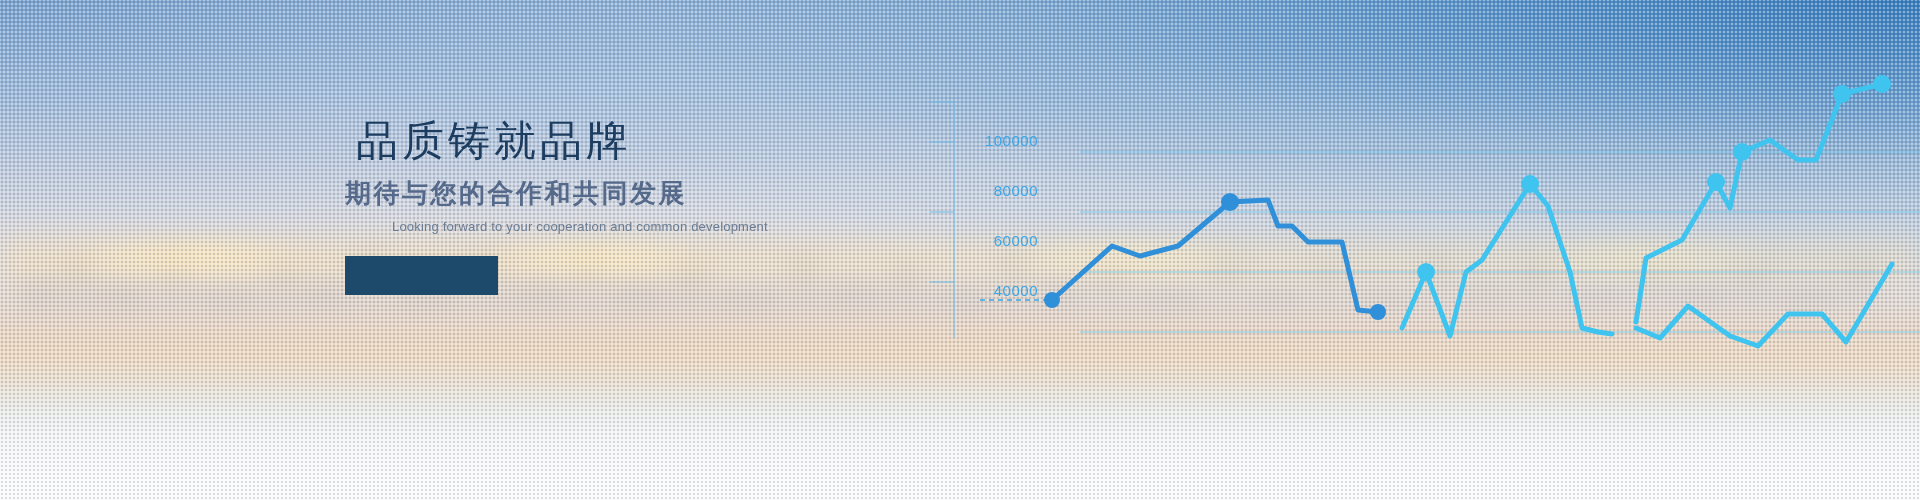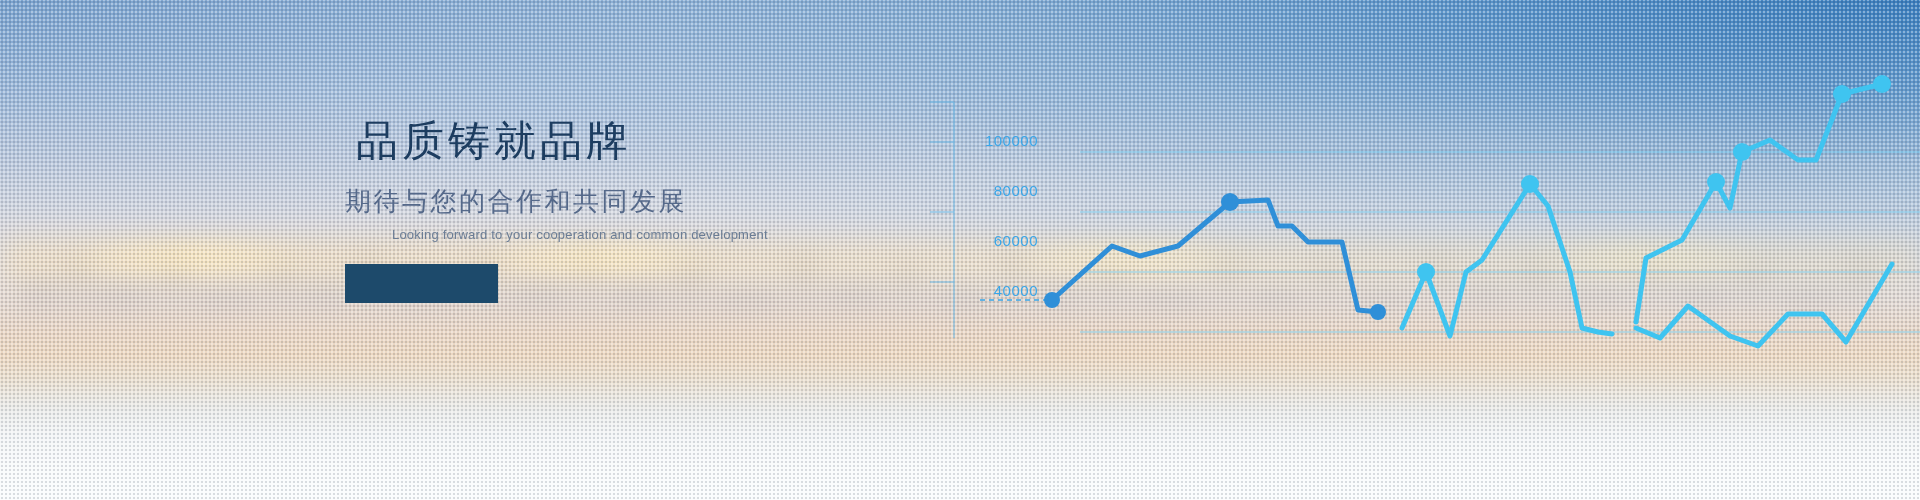--- a/index.html
+++ b/index.html
@@ -99,23 +99,23 @@
 
   
   .copy{position:absolute;left:345px;top:118px;width:640px;}
   .headline{
     font-size:42px;letter-spacing:4px;color:#1d3d60;
     line-height:1.1;white-space:nowrap;
     font-weight:400;
     padding-left:11px;
   }
   .subhead{
-    margin-top:20px;
+    margin-top:12px;
     font-size:26px;letter-spacing:2.5px;color:#55698a;
-    white-space:nowrap;font-weight:400;
+    white-space:nowrap;font-weight:700;
   }
   .tagline{
     margin-top:8px;
     font-size:13px;letter-spacing:0.2px;color:#6b7d95;
     white-space:nowrap;
     padding-left:47px;
   }
   .cta{
     margin-top:22px;
     width:153px;height:39px;

